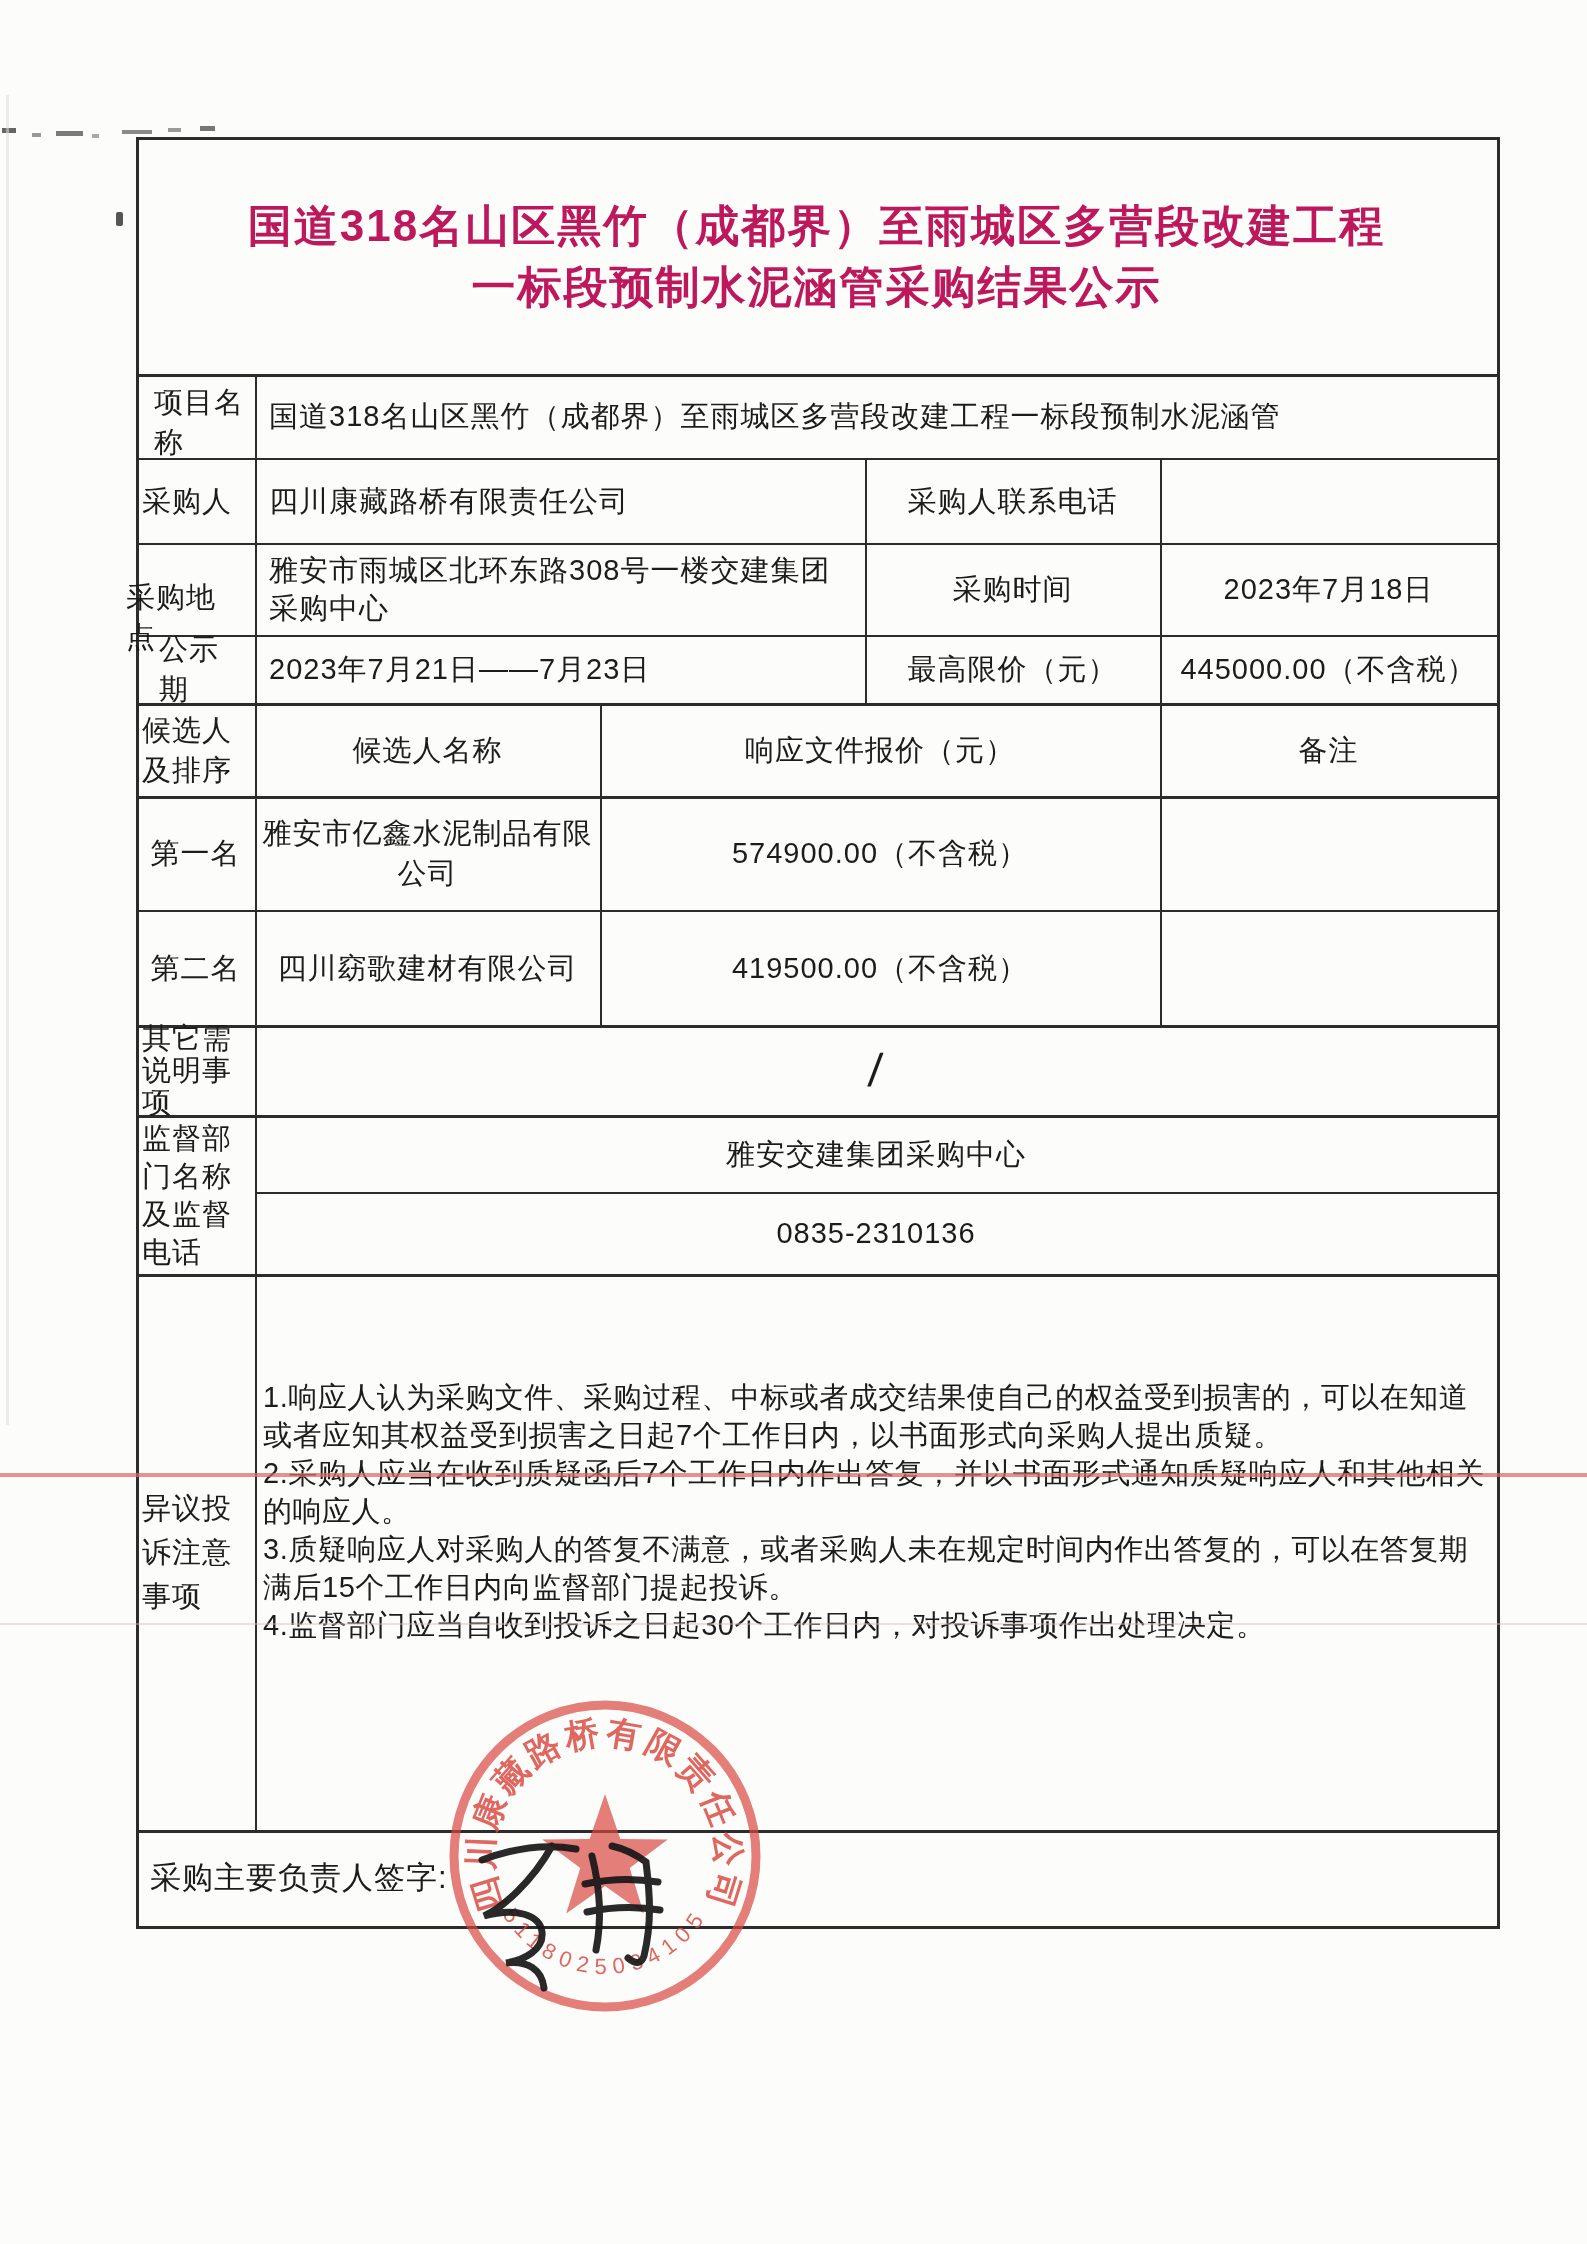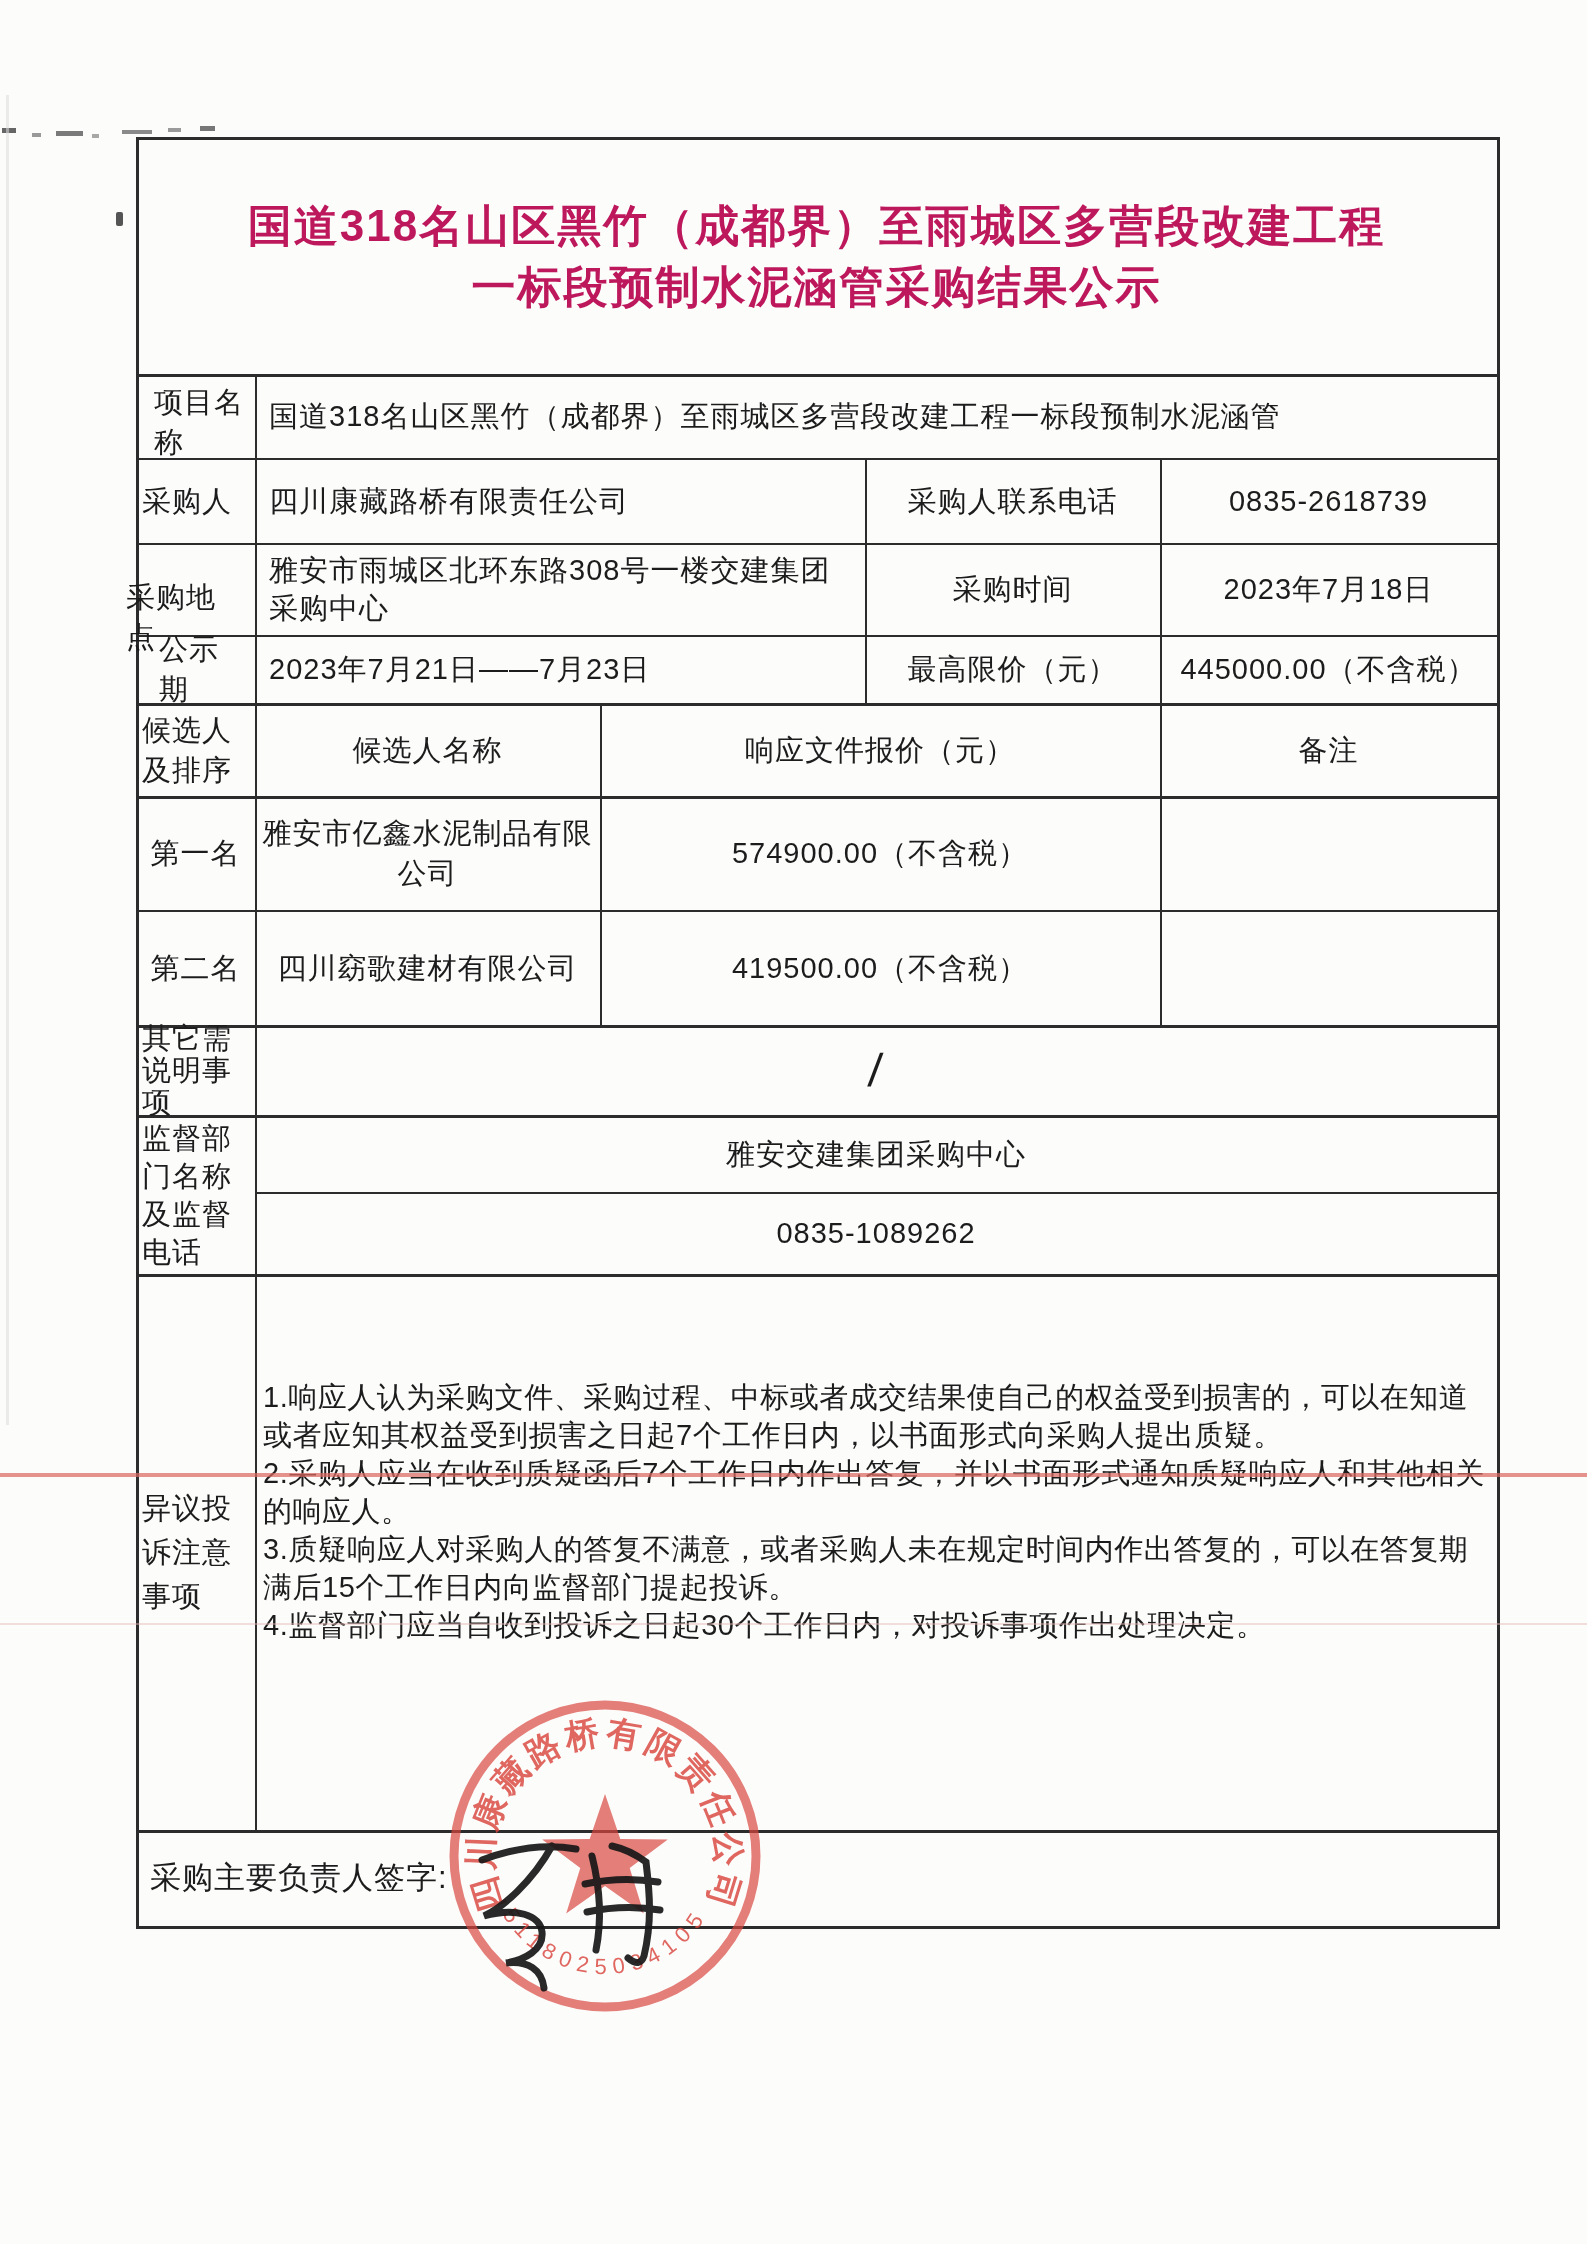--- a/index.html
+++ b/index.html
@@ -77,21 +77,20 @@
     <span>国道318名山区黑竹（成都界）至雨城区多营段改建工程</span>
     <span>一标段预制水泥涵管采购结果公示</span>
   </div>
 
   <div class="cell label" style="left:148px;top:374px;width:119px;height:96px;">项目名称</div>
   <div class="cell left" style="left:255px;top:374px;width:1242px;height:84px;">国道318名山区黑竹（成都界）至雨城区多营段改建工程一标段预制水泥涵管</div>
 
   <div class="cell label" style="left:136px;top:458px;width:119px;height:85px;">采购人</div>
   <div class="cell left" style="left:255px;top:458px;width:610px;height:85px;">四川康藏路桥有限责任公司</div>
   <div class="cell center" style="left:865px;top:458px;width:295px;height:85px;">采购人联系电话</div>
-  <div class="cell center" style="left:1160px;top:458px;width:337px;height:85px;">0835-2618739</div>
 
   <div class="cell label" style="left:120px;top:543px;width:119px;height:92px;margin-top:28px;">采购地点</div>
   <div class="cell left" style="left:255px;top:543px;width:610px;height:92px;line-height:38px;">雅安市雨城区北环东路308号一楼交建集团采购中心</div>
   <div class="cell center" style="left:865px;top:543px;width:295px;height:92px;">采购时间</div>
   <div class="cell center" style="left:1160px;top:543px;width:337px;height:92px;">2023年7月18日</div>
 
   <div class="cell label" style="left:136px;top:635px;width:119px;height:68px;padding-left:23px;">公示期</div>
   <div class="cell left" style="left:255px;top:635px;width:610px;height:68px;">2023年7月21日——7月23日</div>
   <div class="cell center" style="left:865px;top:635px;width:295px;height:68px;">最高限价（元）</div>
   <div class="cell center" style="left:1160px;top:635px;width:337px;height:68px;">445000.00（不含税）</div>
@@ -111,21 +110,21 @@
   <div class="cell center" style="left:600px;top:910px;width:560px;height:115px;">419500.00（不含税）</div>
   <div class="cell center" style="left:1160px;top:910px;width:337px;height:115px;"></div>
 
   <div class="cell label" style="left:136px;top:1025px;width:119px;height:90px;line-height:32px;">其它需说明事项</div>
   <div class="cell center" style="left:255px;top:1025px;width:1242px;height:90px;">
     <span class="slash">/</span>
   </div>
 
   <div class="cell label" style="left:136px;top:1115px;width:119px;height:159px;line-height:38px;">监督部门名称及监督电话</div>
   <div class="cell center" style="left:255px;top:1115px;width:1242px;height:77px;">雅安交建集团采购中心</div>
-  <div class="cell center" style="left:255px;top:1192px;width:1242px;height:82px;">0835-1089262</div>
+  <div class="cell center" style="left:255px;top:1192px;width:1242px;height:82px;">0835-2310136</div>
 
   <div class="cell label" style="left:136px;top:1274px;width:119px;height:556px;line-height:44px;">异议投诉注意事项</div>
   <div class="obj-text" style="left:255px;top:1274px;width:1242px;height:556px;">
     <div>1.响应人认为采购文件、采购过程、中标或者成交结果使自己的权益受到损害的，可以在知道或者应知其权益受到损害之日起7个工作日内，以书面形式向采购人提出质疑。</div>
     <div>2.采购人应当在收到质疑函后7个工作日内作出答复，并以书面形式通知质疑响应人和其他相关的响应人。</div>
     <div>3.质疑响应人对采购人的答复不满意，或者采购人未在规定时间内作出答复的，可以在答复期满后15个工作日内向监督部门提起投诉。</div>
     <div>4.监督部门应当自收到投诉之日起30个工作日内，对投诉事项作出处理决定。</div>
   </div>
 
   <div class="cell left" style="left:136px;top:1830px;width:1361px;height:96px;font-size:31px;">采购主要负责人签字:</div>

